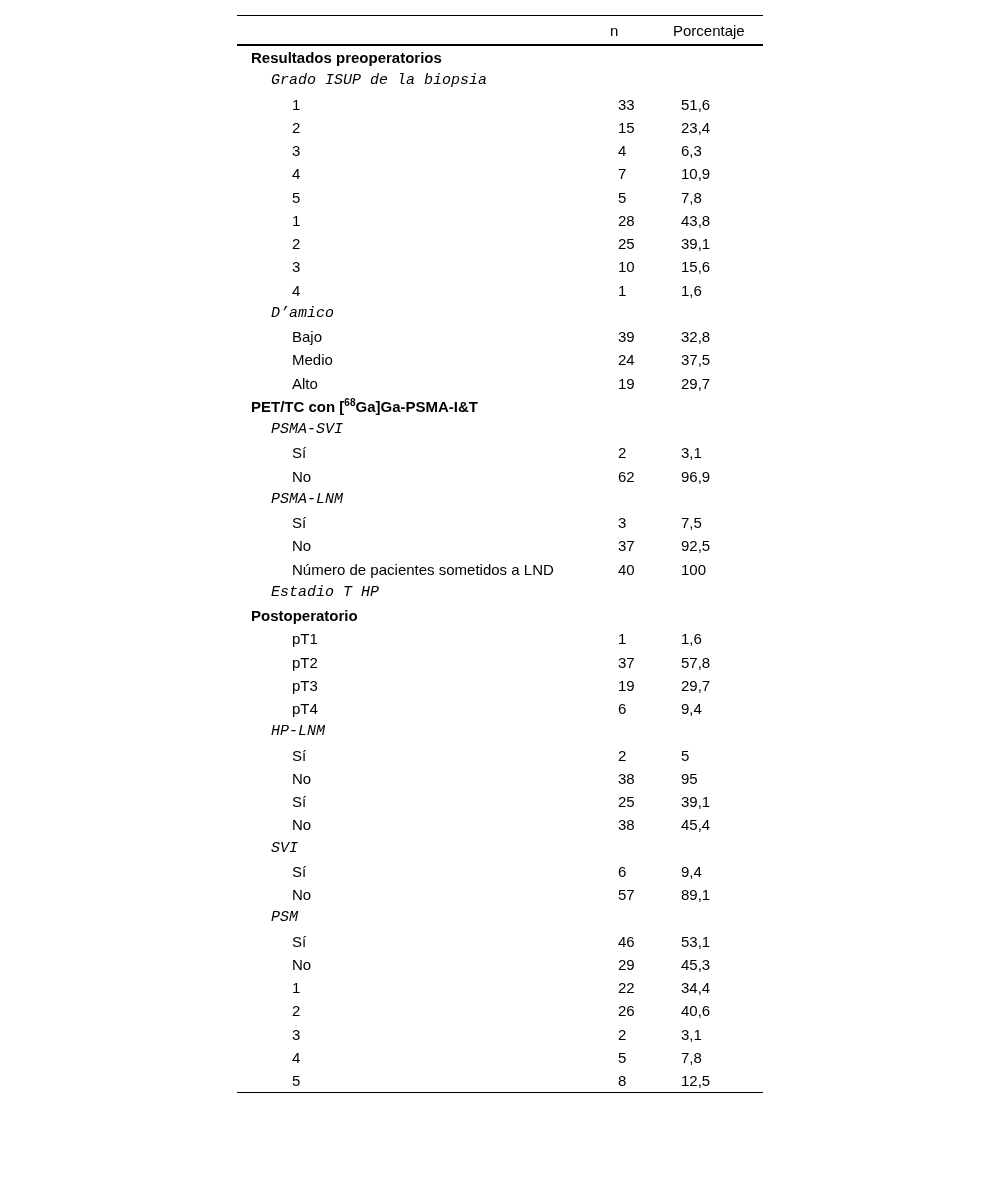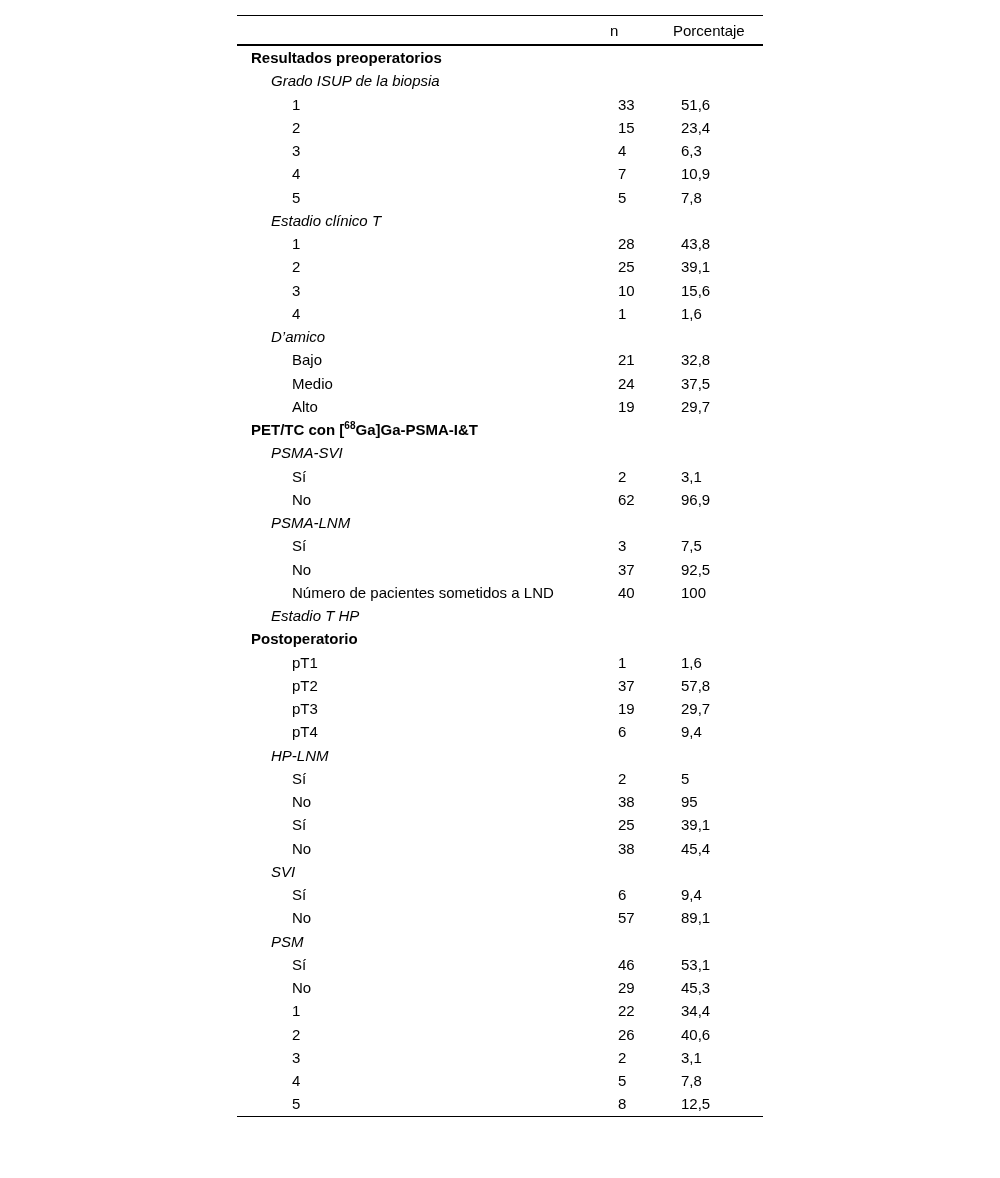--- a/index.html
+++ b/index.html
@@ -32,21 +32,21 @@
   .trow {
     display: grid;
     grid-template-columns: 373px 63px 1fr;
     height: 23.25px;
     align-items: center;
     white-space: nowrap;
     margin-left: 8px;
   }
   .label-col { padding-left: 6px; overflow: visible; }
   .style-section .label-col { font-weight: bold; padding-left: 6px; }
-  .style-subsection .label-col { font-style: italic; padding-left: 26px; }
+  .style-subsection .label-col { font-style: italic; padding-left: 26px; font-family: Liberation Mono, monospace; }
   .style-item .label-col { font-weight: normal; font-style: normal; padding-left: 47px; }
   .label-col sup {
     font-size: 10px;
     vertical-align: super;
     line-height: 0;
   }
 </style>
 </head>
 <body>
 
@@ -93,25 +93,20 @@
     <div class="cell n-col">7</div>
     <div class="cell pct-col">10,9</div>
   </div>
 
   <div class="trow style-item">
     <div class="cell label-col"><span>5</span></div>
     <div class="cell n-col">5</div>
     <div class="cell pct-col">7,8</div>
   </div>
 
-  <div class="trow style-subsection">
-    <div class="cell label-col"><span>Estadio clínico T</span></div>
-    <div class="cell n-col"></div>
-    <div class="cell pct-col"></div>
-  </div>
 
   <div class="trow style-item">
     <div class="cell label-col"><span>1</span></div>
     <div class="cell n-col">28</div>
     <div class="cell pct-col">43,8</div>
   </div>
 
   <div class="trow style-item">
     <div class="cell label-col"><span>2</span></div>
     <div class="cell n-col">25</div>
@@ -131,21 +126,21 @@
   </div>
 
   <div class="trow style-subsection">
     <div class="cell label-col"><span>D’amico</span></div>
     <div class="cell n-col"></div>
     <div class="cell pct-col"></div>
   </div>
 
   <div class="trow style-item">
     <div class="cell label-col"><span>Bajo</span></div>
-    <div class="cell n-col">21</div>
+    <div class="cell n-col">39</div>
     <div class="cell pct-col">32,8</div>
   </div>
 
   <div class="trow style-item">
     <div class="cell label-col"><span>Medio</span></div>
     <div class="cell n-col">24</div>
     <div class="cell pct-col">37,5</div>
   </div>
 
   <div class="trow style-item">

